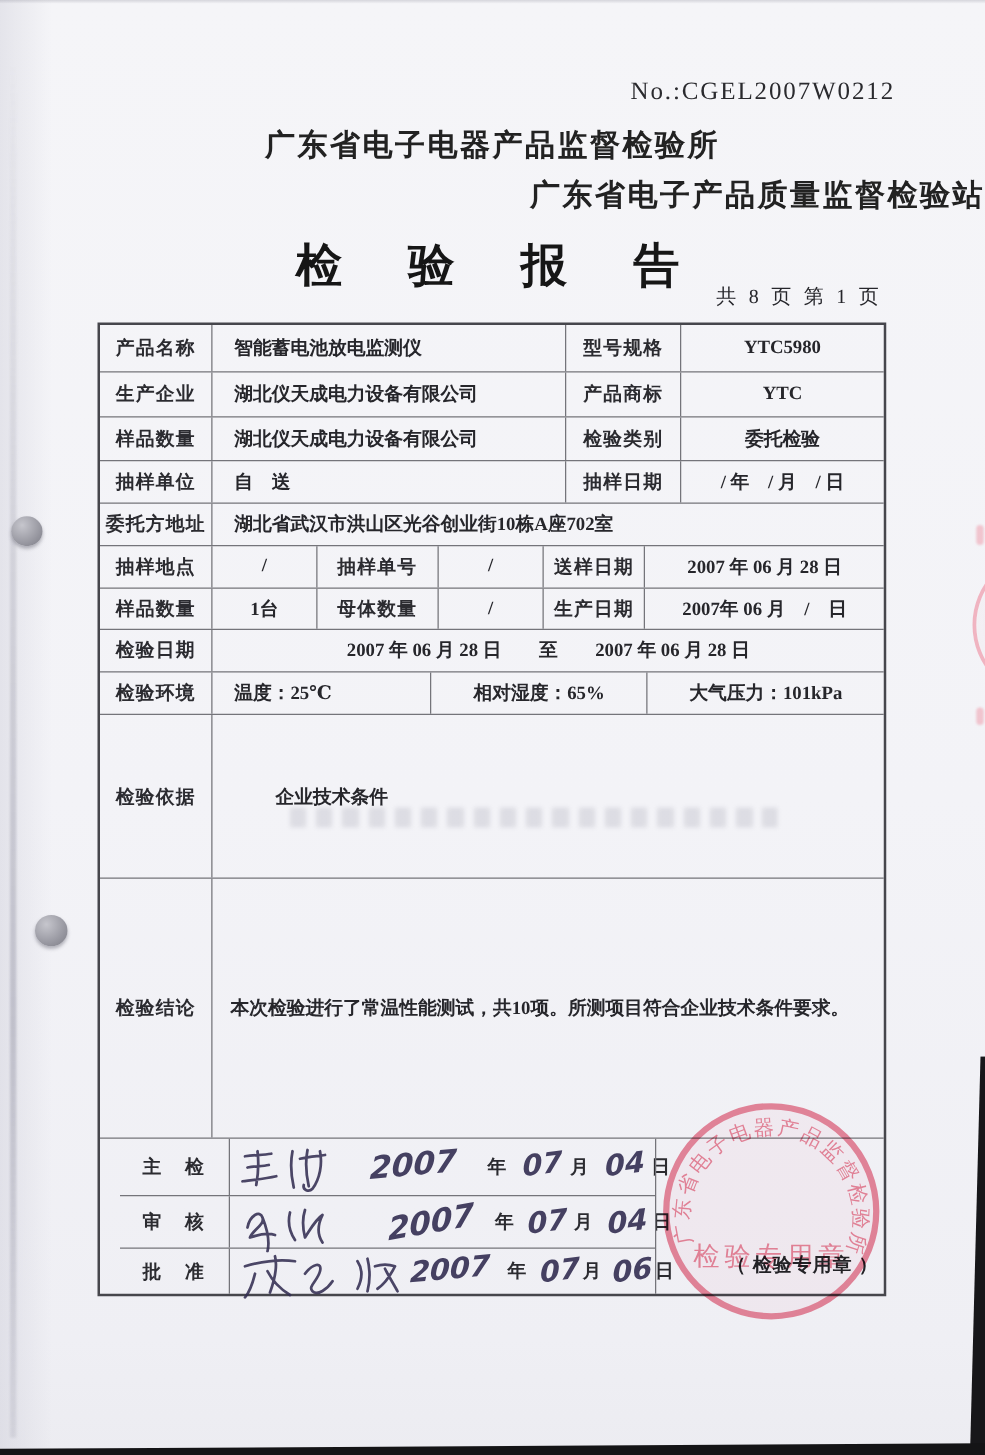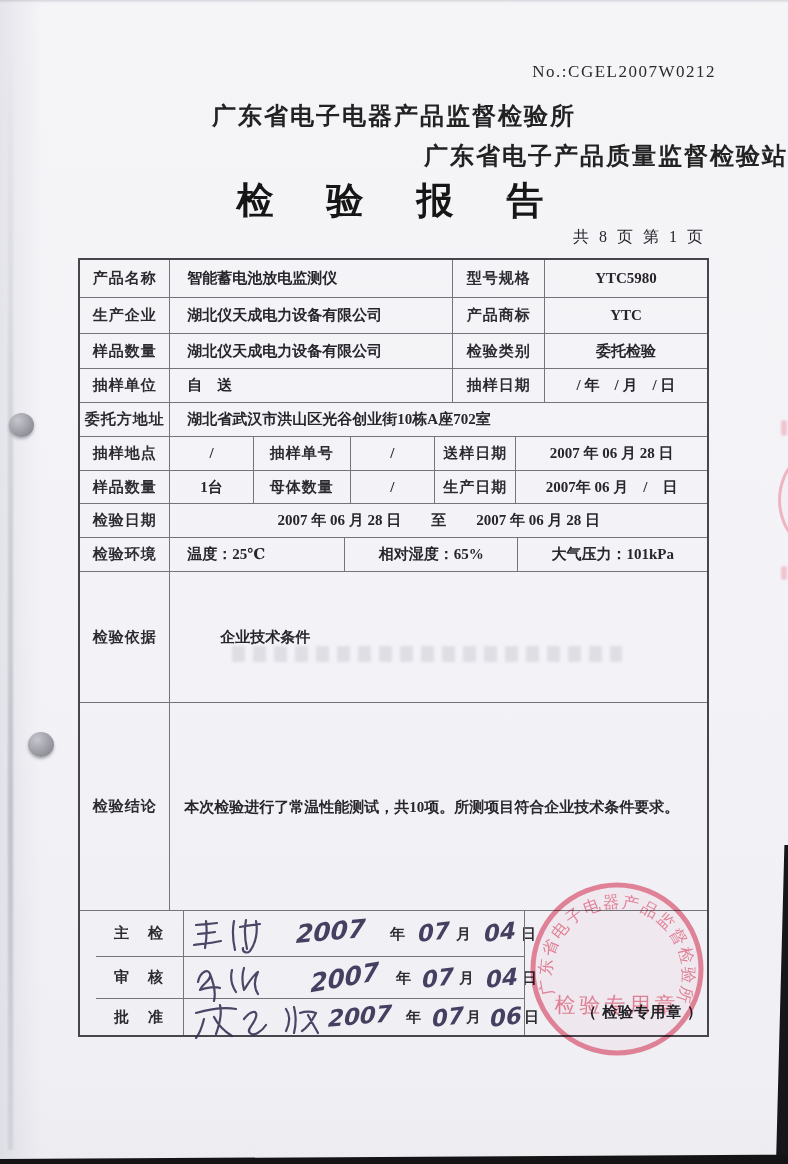--- a/index.html
+++ b/index.html
@@ -4,25 +4,25 @@
 <style>
   html,body{margin:0;padding:0;background:#e9e9ee;}
   .page{
     position:relative;width:788px;height:1164px;overflow:hidden;
     background:linear-gradient(180deg,#f5f5f8 0%,#f3f3f7 55%,#efeff4 92%,#ececf1 100%);
     font-family:"Liberation Serif","DejaVu Serif",serif;
     color:#26262b;
   }
   .abs{position:absolute;}
   
-  .doc-no{top:62px;right:72px;font-size:17px;letter-spacing:1.5px;color:#2a2a2e;}
+  .doc-no{top:62px;right:72px;font-size:20px;letter-spacing:1.5px;color:#2a2a2e;}
   .org-line{left:0;right:0;text-align:center;font-size:24px;font-weight:600;letter-spacing:2px;color:#222;}
   .org1{top:100px;}
   .org2{top:140px;text-align:right;}
-  .report-title{top:176px;left:0;right:0;text-align:center;font-size:37px;font-weight:700;letter-spacing:8px;color:#161616;}
+  .report-title{top:188px;left:0;right:0;text-align:center;font-size:37px;font-weight:700;letter-spacing:8px;color:#161616;}
   .page-info{top:227px;right:82px;font-size:16px;letter-spacing:3px;}
   
   .doc-table{left:78px;top:258px;width:631px;border:2px solid #46464c;background:transparent;box-sizing:border-box;font-weight:bold;}
   .tr{display:flex;box-sizing:border-box;border-top:1px solid #74747a;}
   .tr.first{border-top:none;}
   .td{box-sizing:border-box;border-left:1px solid #74747a;display:flex;align-items:center;font-size:15px;overflow:visible;}
   .td.first{border-left:none;}
   .td.center{justify-content:center;text-align:center;}
   .td.padl{padding-left:17px;}
   .label{letter-spacing:1px;color:#2b2b30;}

